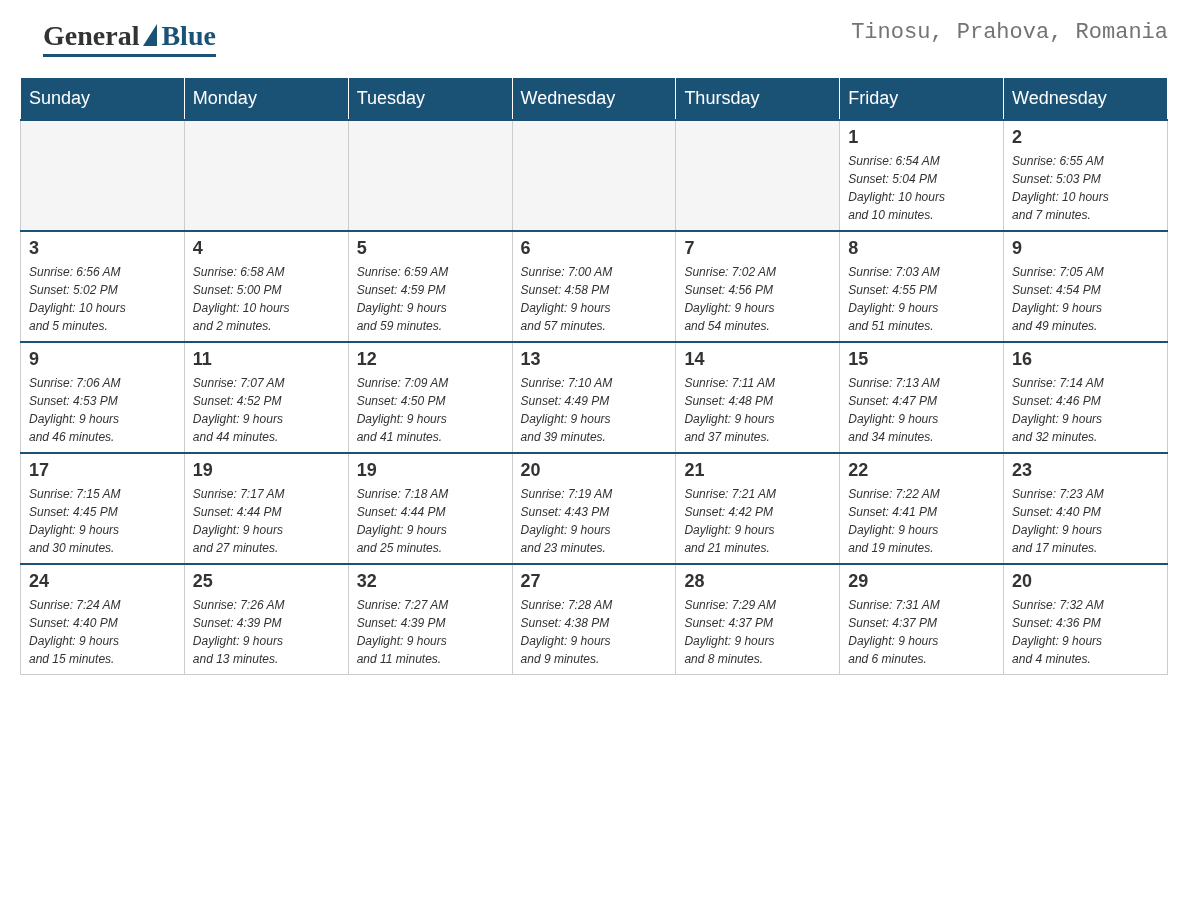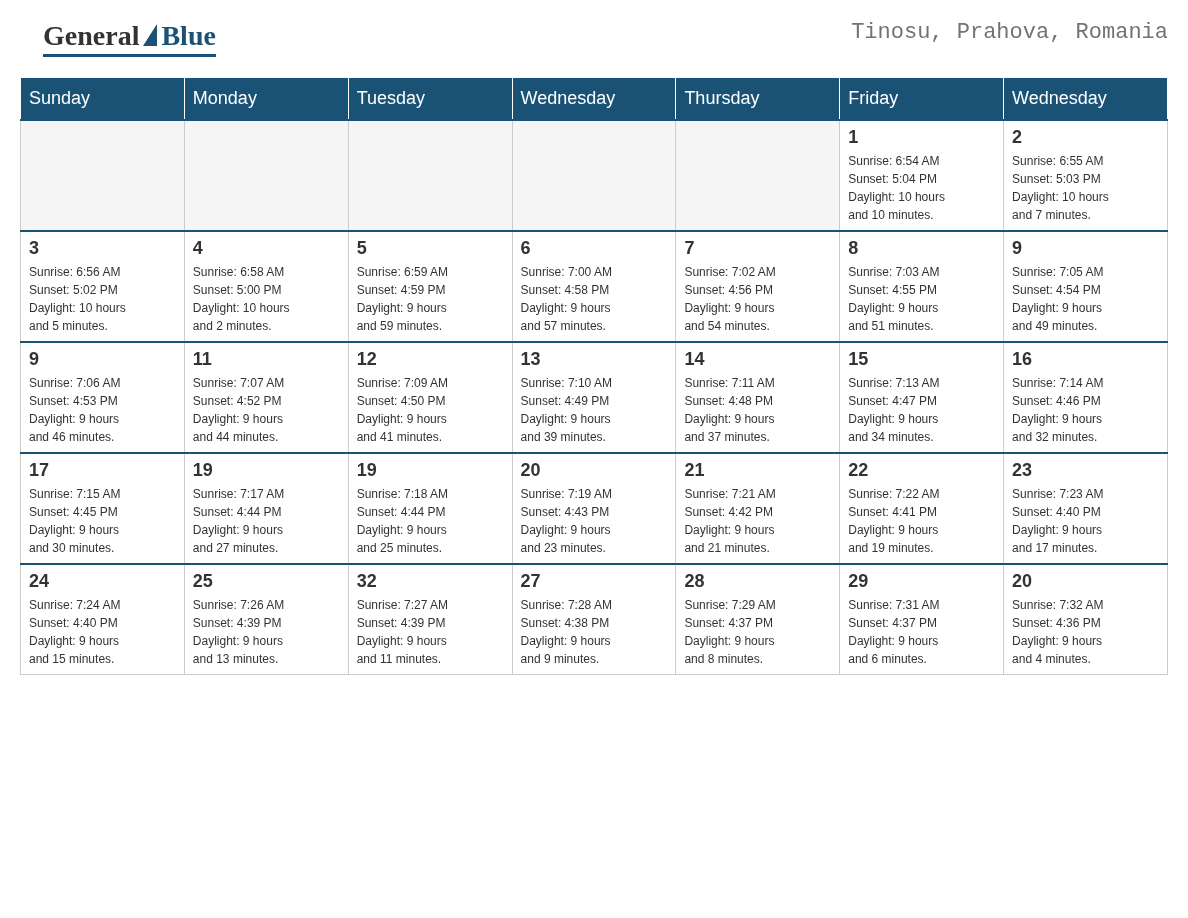--- a/index.html
+++ b/index.html
@@ -95,20 +95,21 @@
     .day-number {
       font-size: 18px;
       font-weight: bold;
       color: #333;
       margin-bottom: 4px;
     }
     .day-info {
       font-size: 12px;
       color: #333;
       line-height: 1.5;
+      font-style: italic;
     }
     .week-row td {
       border-top: 2px solid #1a5276;
     }
   </style>
 </head>
 <body>
 
 <div class="header">
   <div class="logo">

